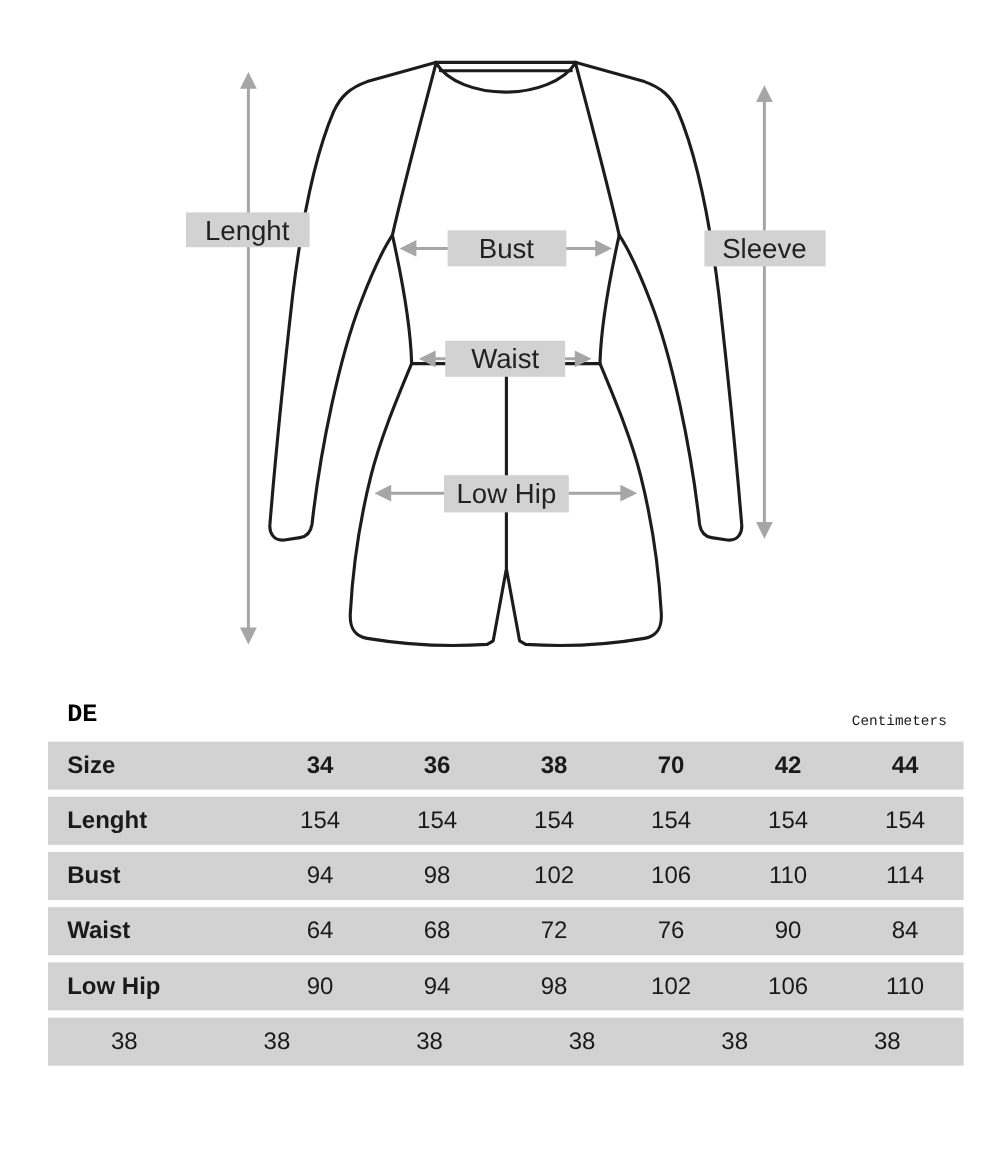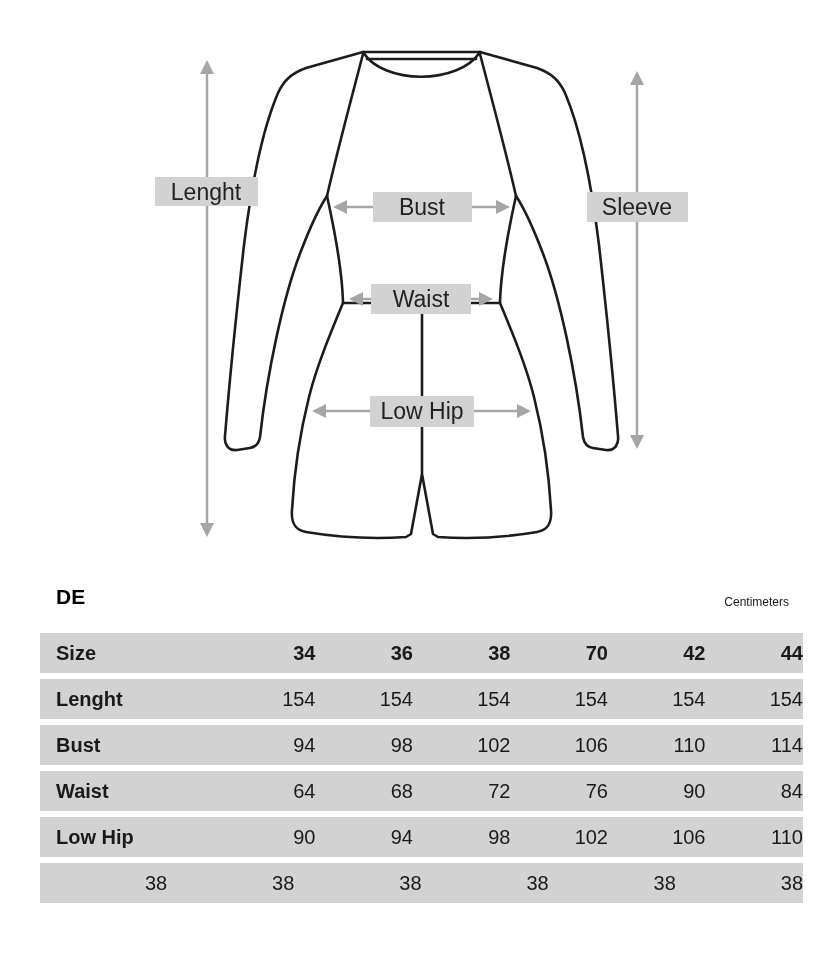--- a/index.html
+++ b/index.html
@@ -48,41 +48,42 @@
 
   
   .size-table {
     width: 763px;
     margin: 10px 37px 0 40px;
   }
   .t-header {
     display: flex;
     justify-content: space-between;
     align-items: flex-end;
-    padding: 0 14px 24px 16px;
+    padding: 0 14px 10px 16px;
+    font-family: Liberation Mono, monospace;
   }
   .t-de { font-weight: bold; font-size: 21px; color: #000; }
   .t-cm { font-size: 12px; }
   .t-row {
     display: flex;
     align-items: center;
     background: #d2d2d2;
     height: 40px;
     margin-bottom: 6px;
     font-size: 20px;
   }
   .t-label {
     width: 162px;
     padding-left: 16px;
     flex: none;
     font-weight: bold;
   }
   .t-cell {
     flex: 1;
-    text-align: right;
+    text-align: center;
   }
   .t-row.size-row .t-cell { font-weight: bold; }
 </style>
 </head>
 <body>
 
 <div class="page">
 
   <div class="diagram">
     <svg viewBox="0 0 840 575" width="840" height="575">

